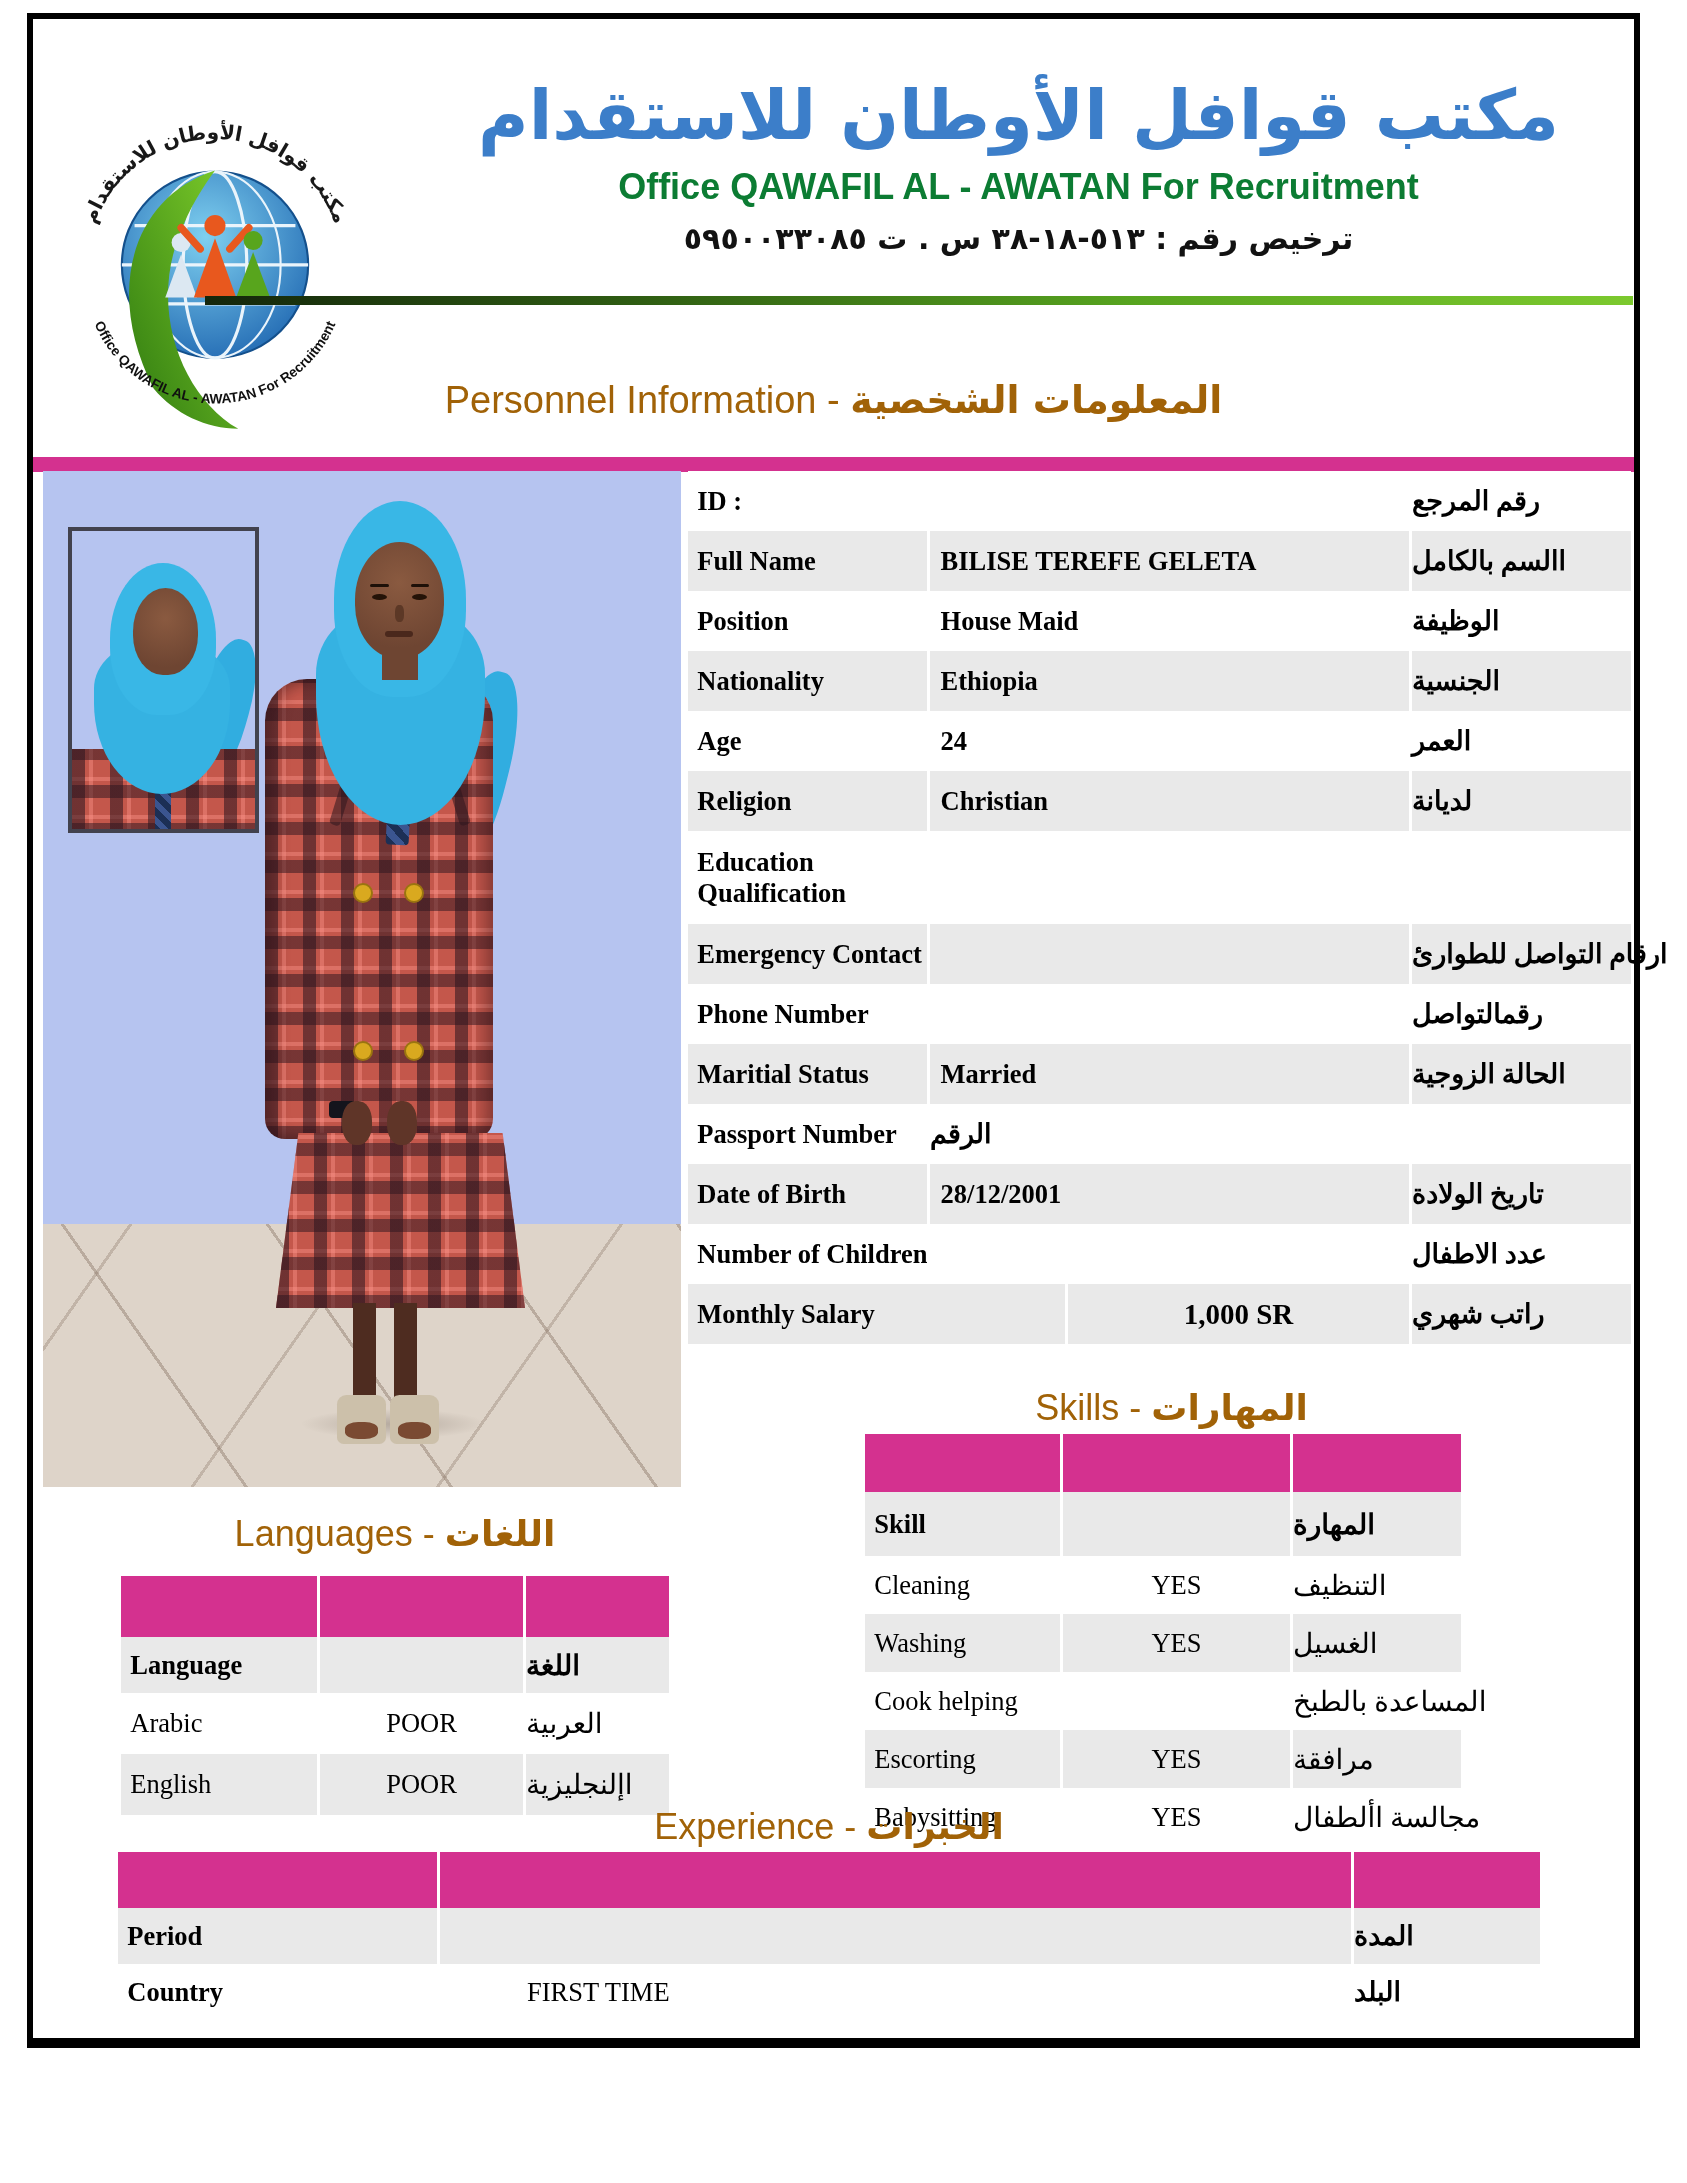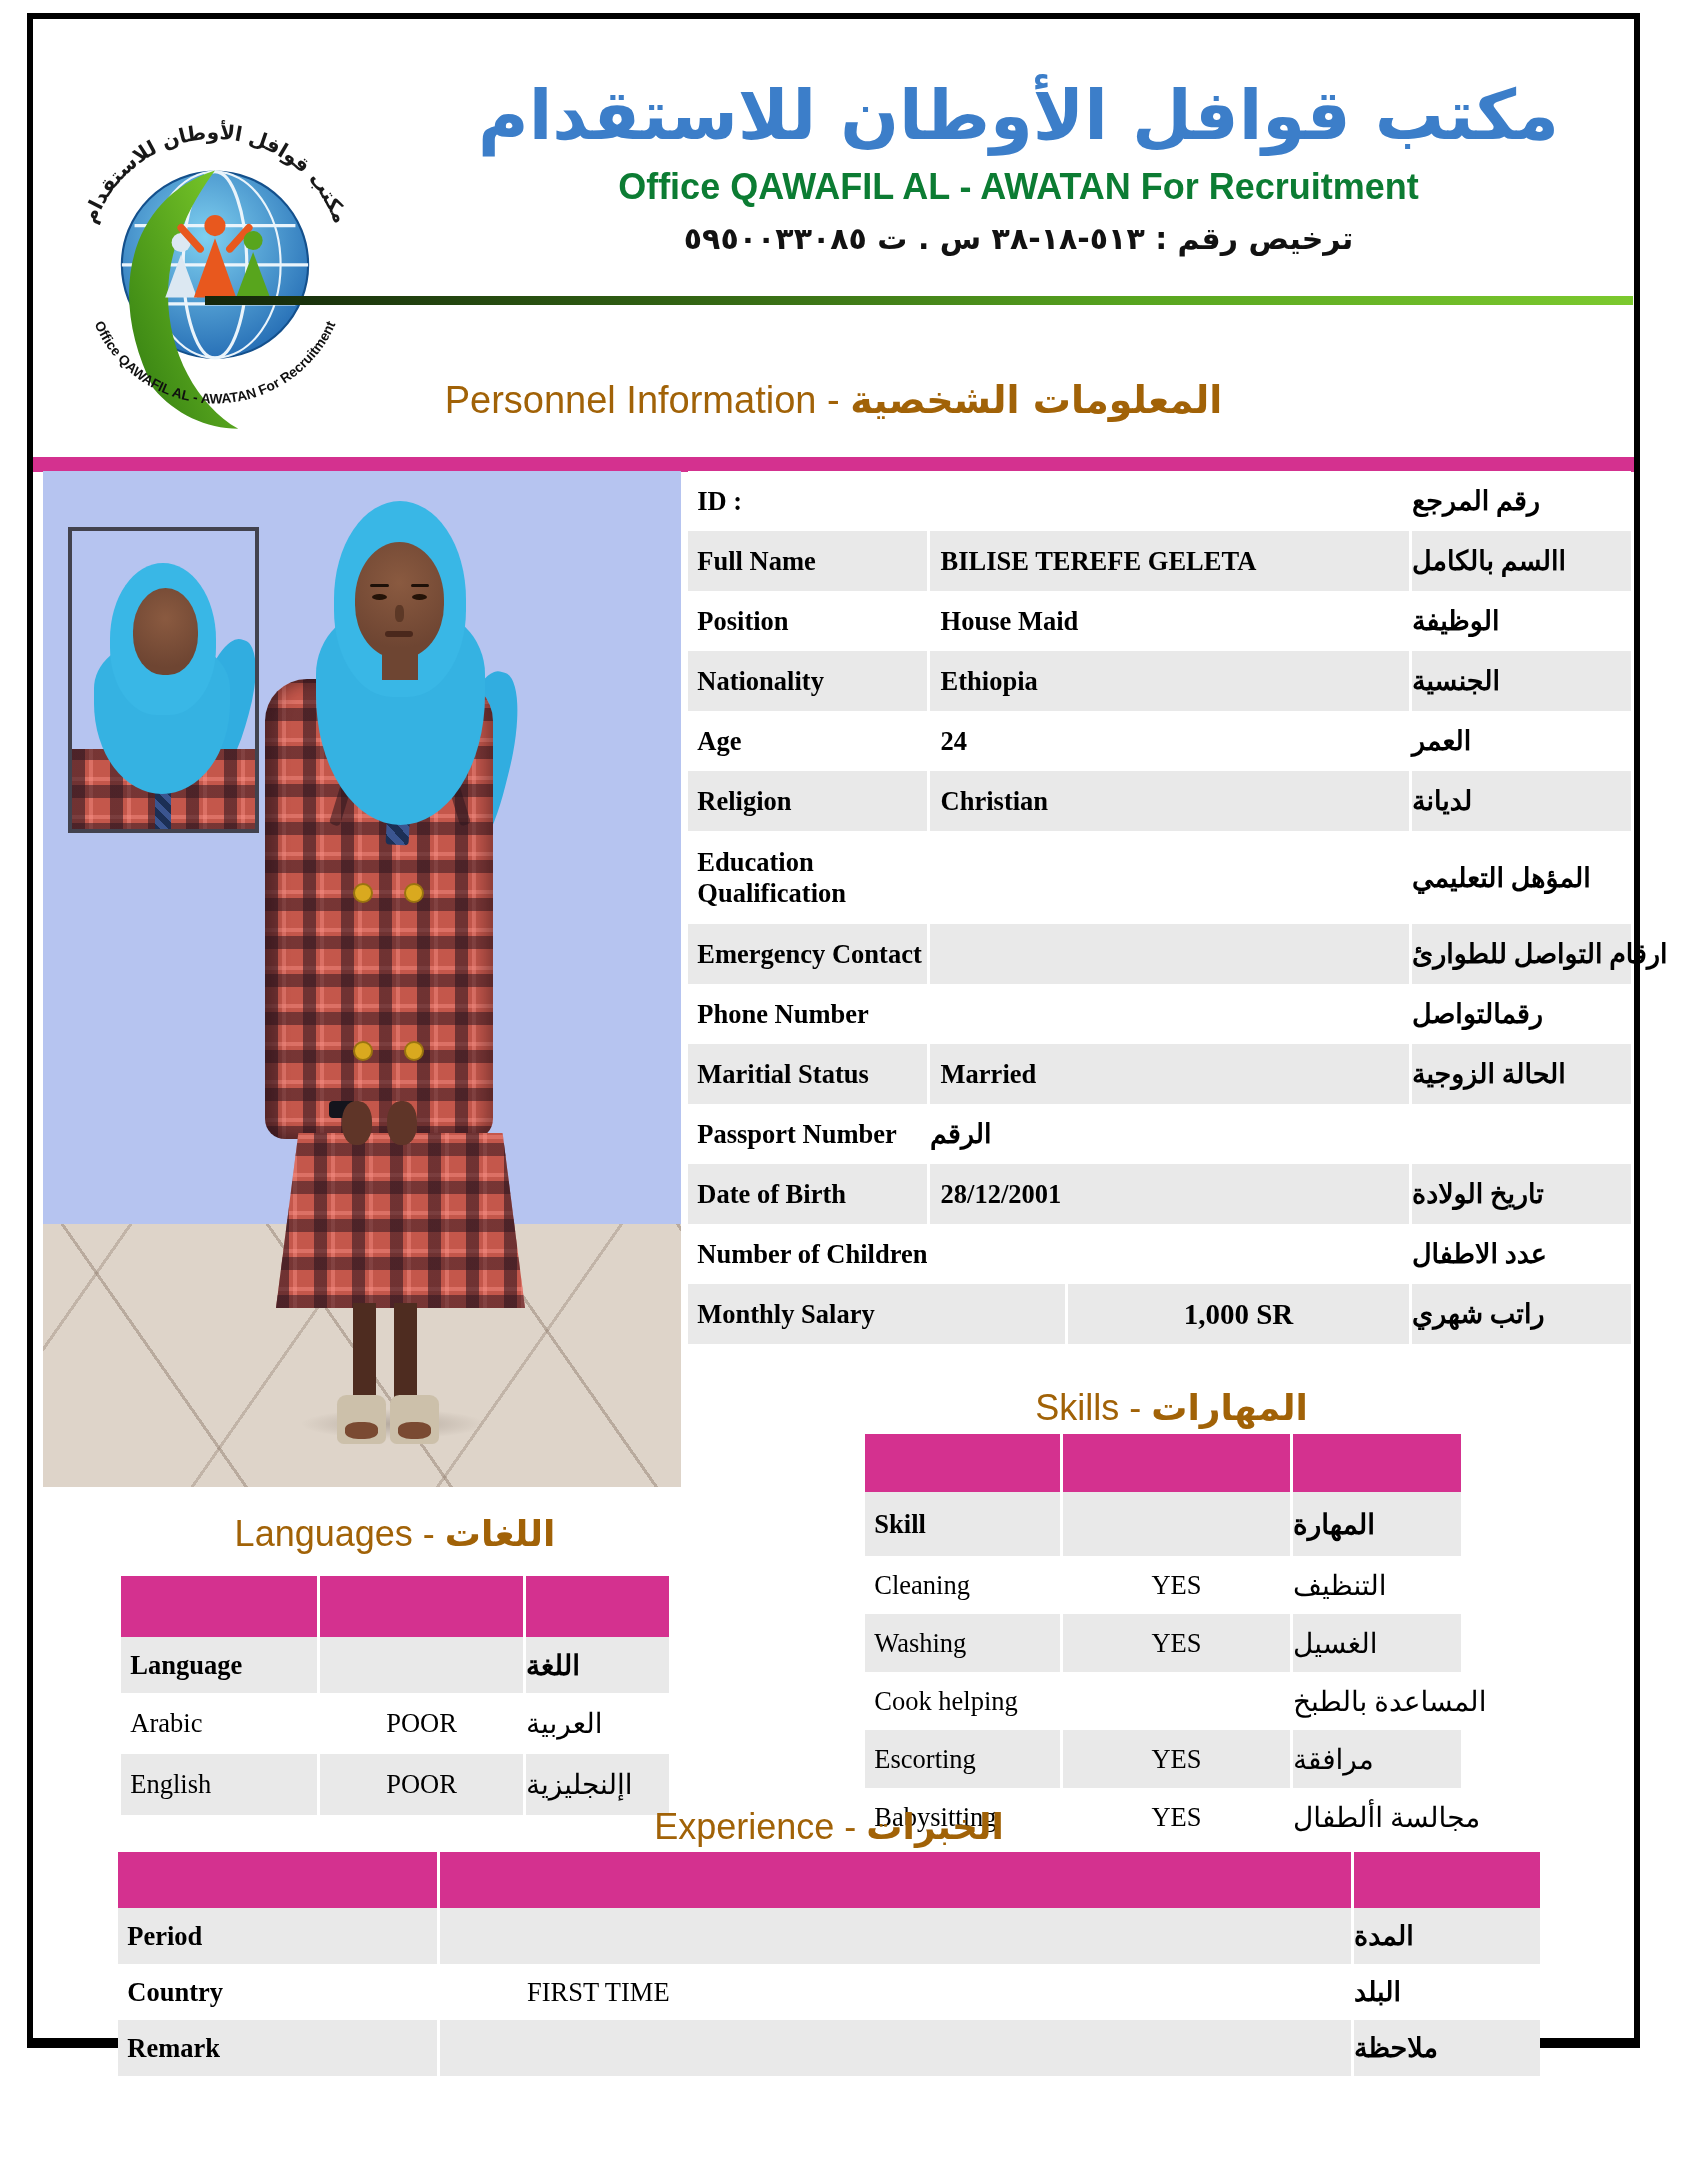--- a/index.html
+++ b/index.html
@@ -268,21 +268,20 @@
         <div class="cell c3">العمر</div>
       </div>
     <div class="row gray">
         <div class="cell c1">Religion</div>
         <div class="cell c2">Christian</div>
         <div class="cell c3">لديانة</div>
       </div>
     <div class="row white row-tall">
         <div class="cell c1">Education Qualification</div>
         <div class="cell c2"></div>
-        <div class="cell c3">المؤهل التعليمي</div>
       </div>
     <div class="row gray">
         <div class="cell c1">Emergency Contact</div>
         <div class="cell c2"></div>
         <div class="cell c3">ارقام التواصل للطوارئ</div>
       </div>
     <div class="row white">
         <div class="cell c1">Phone Number</div>
         <div class="cell c2"></div>
         <div class="cell c3">رقمالتواصل</div>
@@ -398,20 +397,15 @@
     <div class="row gray">
         <div class="cell c1">Period</div>
         <div class="cell c2"></div>
         <div class="cell c3">المدة</div>
       </div>
     <div class="row white">
         <div class="cell c1">Country</div>
         <div class="cell c2">FIRST TIME</div>
         <div class="cell c3">البلد</div>
       </div>
-    <div class="row gray">
-        <div class="cell c1">Remark</div>
-        <div class="cell c2"></div>
-        <div class="cell c3">ملاحظة</div>
-      </div>
   </div>
 </div>
 
 
 </body></html>

